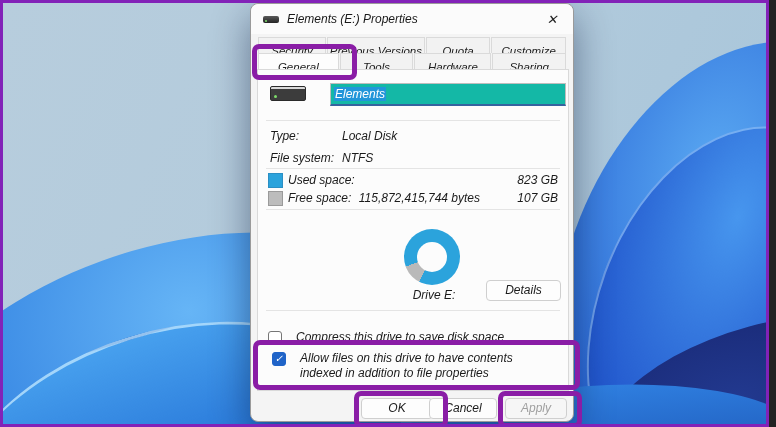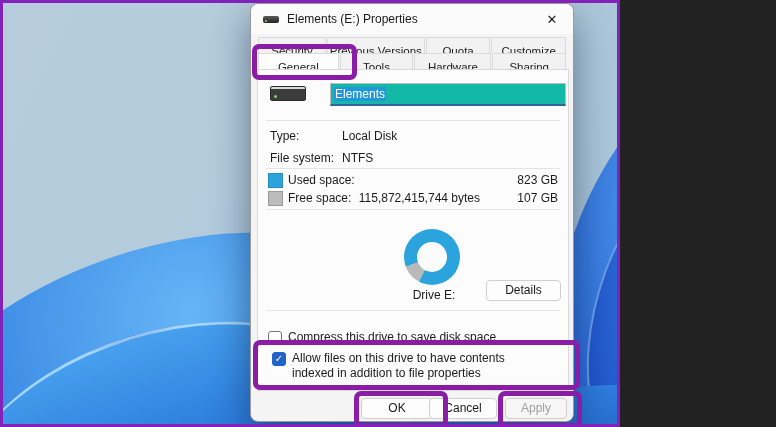--- a/index.html
+++ b/index.html
@@ -1,18 +1,18 @@
 <!DOCTYPE html>
 <html><head>
 <meta charset="utf-8">
 <style>
   html,body{margin:0;padding:0;background:#222;}
-  .screen{position:relative;width:620px;height:427px;overflow:hidden;
+  .screen{position:relative;width:769px;height:427px;overflow:hidden;
     font-family:"Liberation Sans",sans-serif;
-    background:linear-gradient(115deg,#b7cddd 0%,#b3cbdc 45%,#a7c5da 100%);}
+    background:linear-gradient(115deg,#b7cddd 0%,#b3cbdc 45%,#a7c5da 100%);font-style:italic;}
   .frame{position:absolute;inset:0;border:3px solid #8222b8;z-index:60;pointer-events:none;}
   
   .petal{position:absolute;border-radius:50%;}
   .p1{left:560px;top:36px;width:370px;height:540px;transform:rotate(16deg);
       background:radial-gradient(ellipse at 32% 28%,#5aa9f2 0%,#2c6ad8 48%,#1b3fae 82%,#15319a 100%);}
   .p2{left:596px;top:120px;width:262px;height:392px;transform:rotate(20deg);
       background:radial-gradient(ellipse at 40% 25%,#4796ee 0%,#2257cd 60%,#1a42b0 100%);
       border:2px solid rgba(170,215,255,.55);}
   .p3{left:-150px;top:248px;width:650px;height:430px;transform:rotate(-20deg);
       background:radial-gradient(ellipse at 60% 18%,#66b5f6 0%,#2f7fe0 50%,#1257c4 82%);}
@@ -62,21 +62,21 @@
   .sq.gray{background:#bcbcbc;border-color:#9a9a9a;}
   .donut{position:absolute;left:146px;top:159px;width:56px;height:56px;border-radius:50%;
     background:conic-gradient(#2ba3dc 0deg 208deg,#b9b9b9 208deg 250deg,#2ba3dc 250deg 360deg);}
   .donut::after{content:"";position:absolute;inset:13px;background:#fcfcfc;border-radius:50%;}
   .drive-label{position:absolute;left:124px;top:218px;width:104px;text-align:center;font-size:12px;color:#1b1b1b;}
   .details-btn{position:absolute;left:228px;top:210px;width:73px;height:19px;background:#fdfdfd;
     border:1px solid #cfcfcf;border-radius:4px;font-size:12px;color:#1b1b1b;text-align:center;line-height:18px;}
   .cbrow{position:absolute;font-size:12px;color:#1b1b1b;}
   .cb{position:absolute;left:0;top:1px;width:12px;height:12px;border:1px solid #767676;border-radius:3px;background:#fff;}
   .cb.checked{background:#2064c8;border-color:#2064c8;color:#fff;font-size:10px;line-height:12px;text-align:center;}
-  .cb-label{display:block;margin-left:20px;line-height:1.25;}
+  .cb-label{display:block;margin-left:28px;line-height:1.25;}
   
   .btn{position:absolute;height:21px;background:#fdfdfd;border:1px solid #cfcfcf;border-radius:4px;
     font-size:12px;color:#1b1b1b;text-align:center;line-height:19px;box-sizing:border-box;}
   .btn.disabled{color:#a0a0a0;background:#f6f6f6;}
   
   .hl{position:absolute;border:5px solid #8a1da6;border-radius:7px;z-index:20;pointer-events:none;background:transparent;}
   .hl-general{left:252px;top:44px;width:95px;height:26px;}
   .hl-index{left:253px;top:340px;width:317px;height:40px;}
   .hl-ok{left:354px;top:391px;width:84px;height:27px;}
   .hl-apply{left:498px;top:391px;width:74px;height:27px;}

